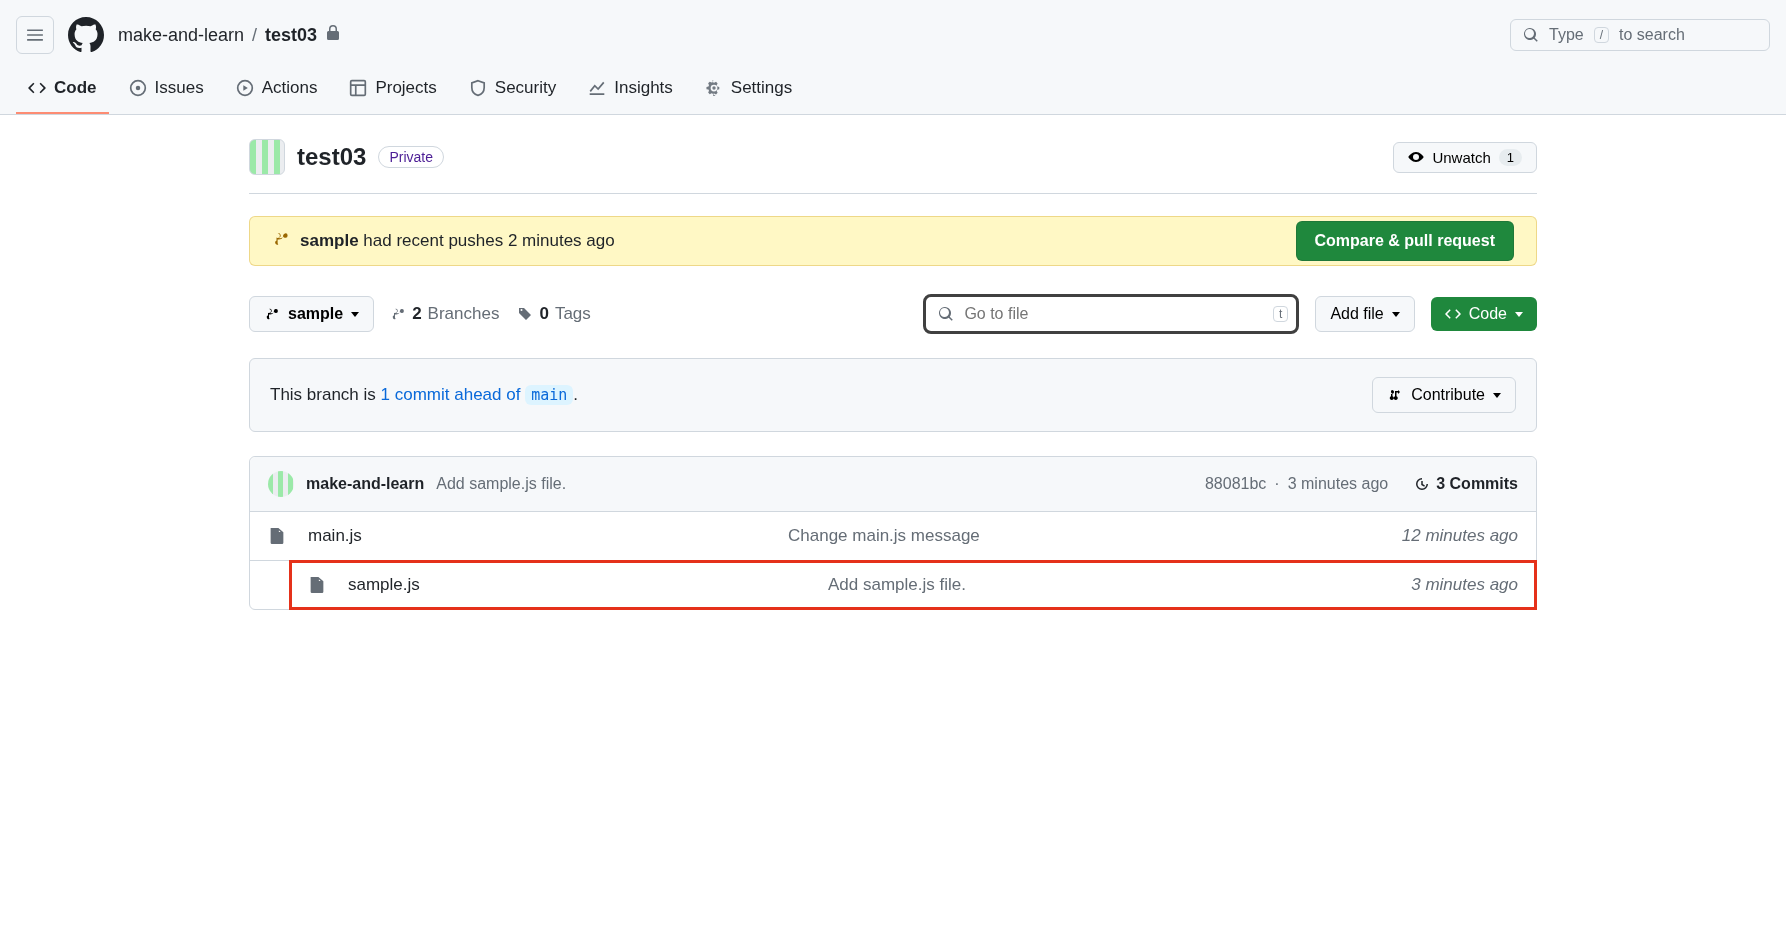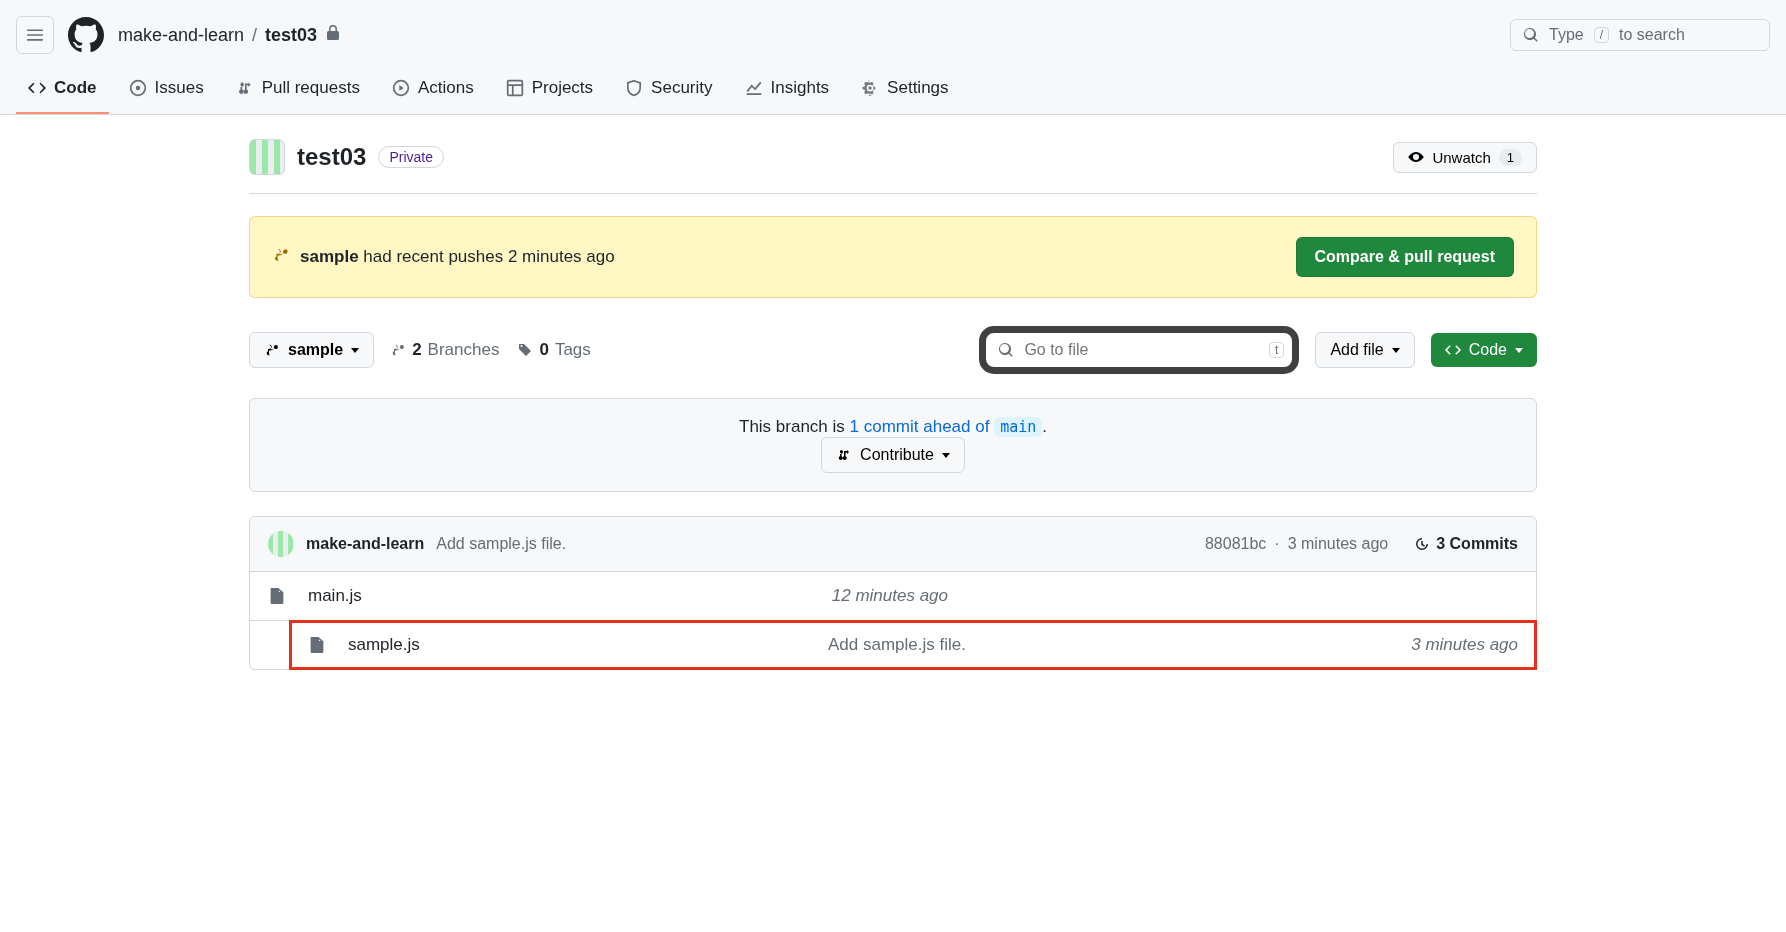--- a/index.html
+++ b/index.html
@@ -74,21 +74,21 @@
     border:1px solid #d0d7de; border-radius:6px;
     padding:6px 14px; display:flex; align-items:center; gap:8px;
     font-size:15px; background:#f6f8fa;
   }
   .count-badge {
     background:#e7ecef; border-radius:10px; padding:1px 8px; font-size:13px;
   }
 
   .flash {
     background:#fff8c5; border:1px solid rgba(212,167,44,.4);
-    border-radius:6px; padding:20px 22px;
+    border-radius:6px; padding:4px 22px;
     display:flex; align-items:center; gap:10px;
     margin-top:22px;
   }
   .flash .left { display:flex; align-items:center; gap:10px; flex:1; font-size:17px; }
   .flash .branch-ic { color:#9a6700; }
   .btn-primary {
     background:#1f883d; color:#fff; border:1px solid rgba(31,35,40,.15);
     border-radius:6px; padding:10px 18px; font-size:16px; font-weight:600;
     cursor:pointer;
   }
@@ -96,33 +96,33 @@
     background:#f6f8fa; border:1px solid #d0d7de; border-radius:6px;
     padding:8px 14px; font-size:16px; display:flex; align-items:center; gap:8px;
     cursor:pointer;
   }
 
   .toolbar { display:flex; align-items:center; gap:16px; margin-top:28px; }
   .branch-sel { font-weight:600; }
   .counts { display:flex; align-items:center; gap:18px; font-size:17px; color:#1f2328; }
   .counts .muted { color:#656d76; }
   .file-search {
-    border:7px solid #404040; border-radius:15px;
+    border:3px solid #404040; border-radius:8px;
     padding:8px 12px; display:flex; align-items:center; gap:10px;
-    width:320px; color:#656d76; font-size:16px; position:relative;
+    width:376px; color:#656d76; font-size:16px; position:relative;
   }
   .file-search input { border:none; outline:none; flex:1; font-size:16px; background:transparent; }
   .file-search .tkey { position:absolute; right:8px; border:1px solid #d0d7de; border-radius:4px; padding:0 5px; font-size:12px; color:#656d76; }
   .code-btn { background:#1f883d; color:#fff; border:none; }
   .code-btn svg { color:#fff; }
 
   .ahead-box {
     border:1px solid #d0d7de; border-radius:6px; background:#f6f8fa;
     padding:18px 20px; margin-top:24px;
-    display:flex; align-items:center; justify-content:space-between; font-size:17px;flex-direction:column;
+    display:flex; align-items:center; justify-content:space-between; font-size:17px;
   }
   .ahead-box a { color:#0969da; text-decoration:none; }
   .code-chip { background:#ddf4ff; color:#0969da; padding:1px 6px; border-radius:6px; font-family:ui-monospace,monospace; font-size:15px; }
 
   .file-box { border:1px solid #d0d7de; border-radius:6px; margin-top:24px; }
   .file-head {
     background:#f6f8fa; border-bottom:1px solid #d0d7de;
     padding:14px 18px; display:flex; align-items:center; gap:12px; font-size:16px;
     border-radius:6px 6px 0 0;
   }
@@ -185,26 +185,20 @@
         <path fill="currentColor" d="M4.7 3.3L.4 7.6a.6.6 0 000 .8l4.3 4.3 1-1L2.1 8l3.6-3.7-1-1zm6.6 0l-1 1L13.9 8l-3.6 3.7 1 1 4.3-4.3a.6.6 0 000-.8L11.3 3.3z"></path>
       </svg>
     <span>Code</span>
   </div>
   <div class="navtab">
     <svg width="18" height="18" viewBox="0 0 16 16">
         <circle cx="8" cy="8" r="6.5" fill="none" stroke="currentColor" stroke-width="1.5"></circle>
         <circle cx="8" cy="8" r="2" fill="currentColor"></circle>
       </svg>
     <span>Issues</span>
-  </div>
-  <div class="navtab">
-    <svg width="18" height="18" viewBox="0 0 16 16">
-        <path fill="currentColor" d="M5 3a2 2 0 11-1 3.73V9.27a2 2 0 101.5 0V6.73A2 2 0 015 3zm6 0l2 2-2 2V5.5H9.5v3.77a2 2 0 11-1.5 0V4h3V3z"></path>
-      </svg>
-    <span>Pull requests</span>
   </div>
   <div class="navtab">
     <svg width="18" height="18" viewBox="0 0 16 16">
         <circle cx="8" cy="8" r="6.5" fill="none" stroke="currentColor" stroke-width="1.5"></circle>
         <path fill="currentColor" d="M6.5 5.5l4 2.5-4 2.5z"></path>
       </svg>
     <span>Actions</span>
   </div>
   <div class="navtab">
     <svg width="18" height="18" viewBox="0 0 16 16">
@@ -343,20 +337,21 @@
       </div>
     </div>
     <div id="file-rows">
         <div class="file-row">
           <div class="fname">
             <svg width="18" height="18" viewBox="0 0 16 16">
               <path fill="#656d76" d="M3 1.5h6L13 5v9a.5.5 0 01-.5.5h-9A.5.5 0 013 14V1.5zm6 0V5h3.5" stroke="#656d76" stroke-width="1.3"></path>
             </svg>
             <a>main.js</a>
           </div>
+          <div class="fmsg">Change main.js message</div>
           <div class="ftime">12 minutes ago</div>
         </div>
         <div class="file-row highlight">
           <div class="fname">
             <svg width="18" height="18" viewBox="0 0 16 16">
               <path fill="#656d76" d="M3 1.5h6L13 5v9a.5.5 0 01-.5.5h-9A.5.5 0 013 14V1.5zm6 0V5h3.5" stroke="#656d76" stroke-width="1.3"></path>
             </svg>
             <a>sample.js</a>
           </div>
           <div class="fmsg">Add sample.js file.</div>

